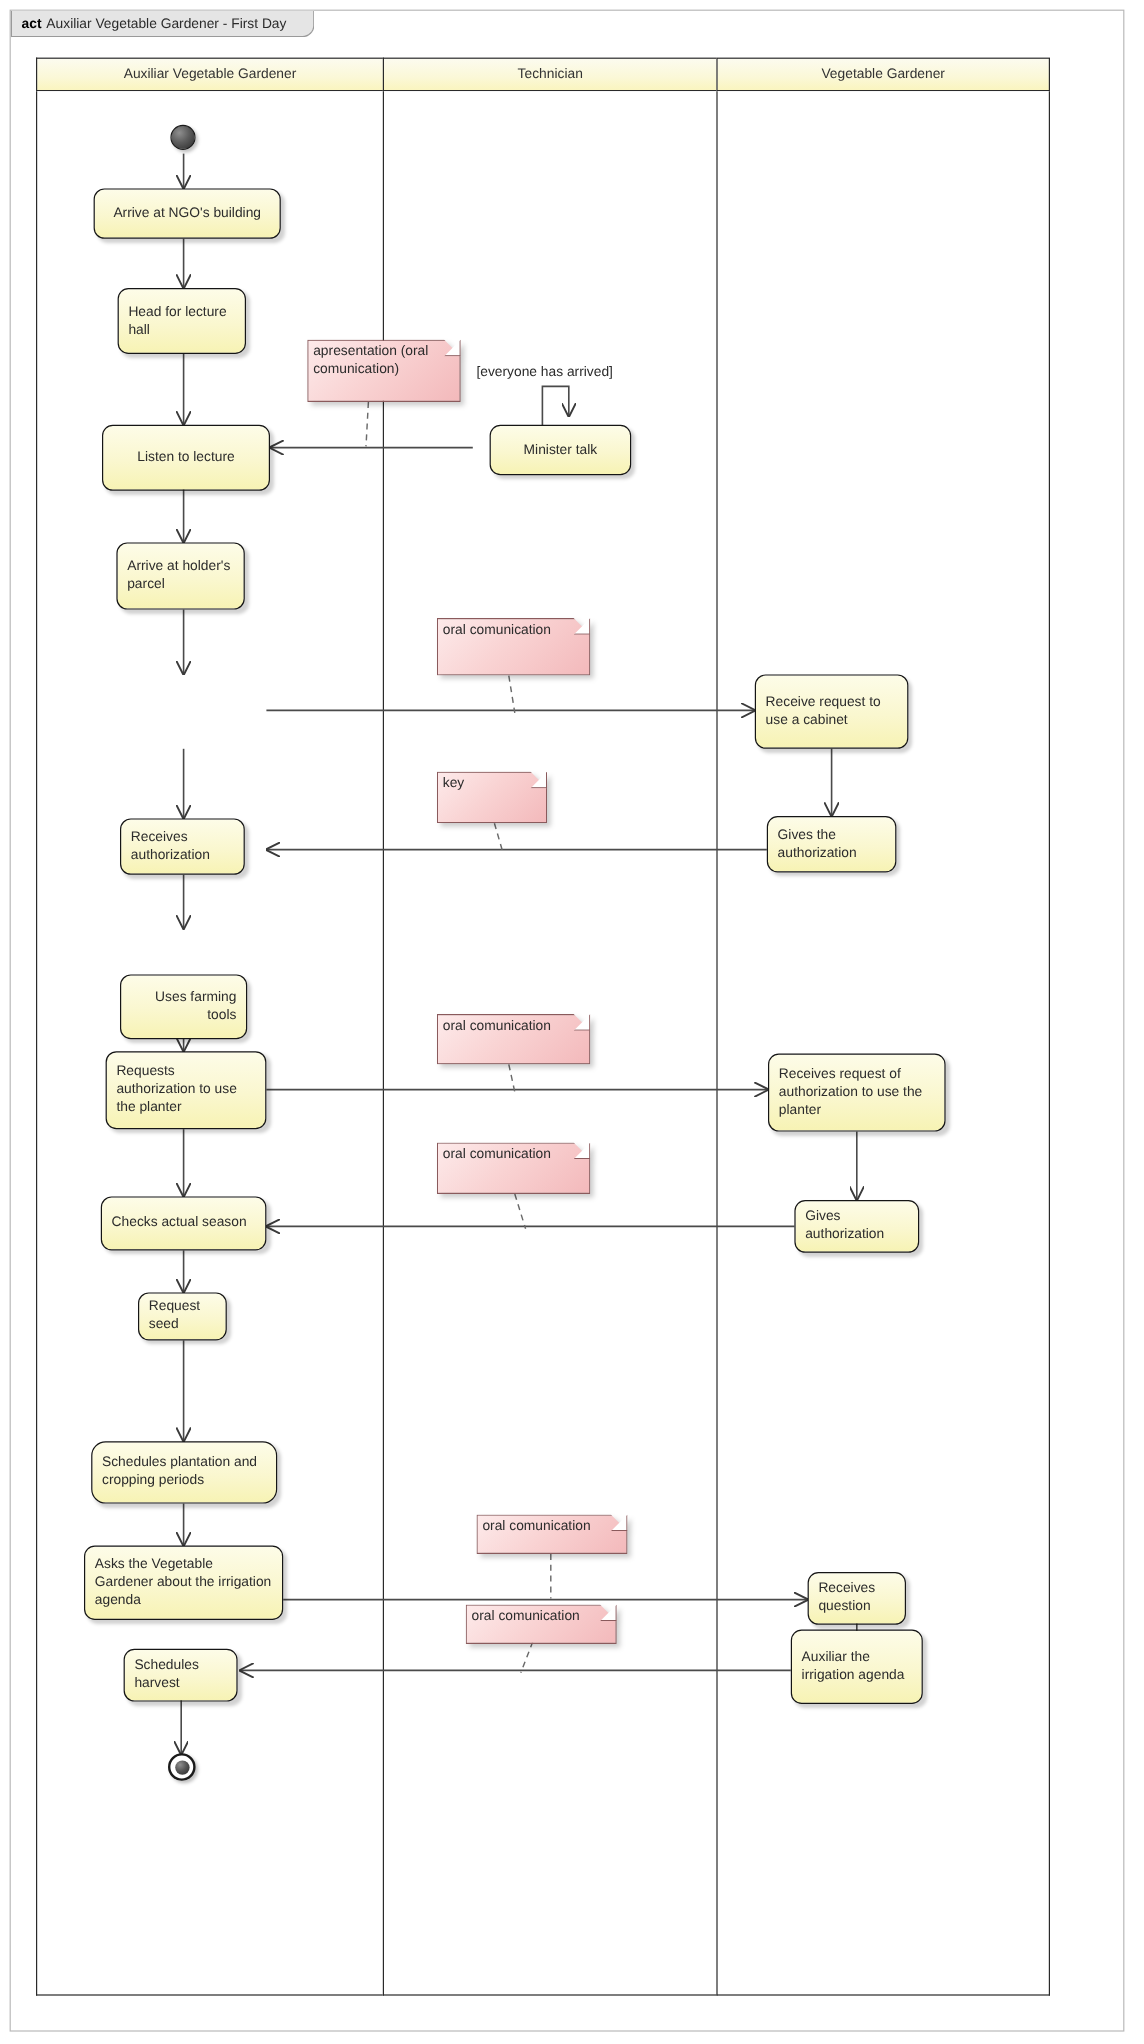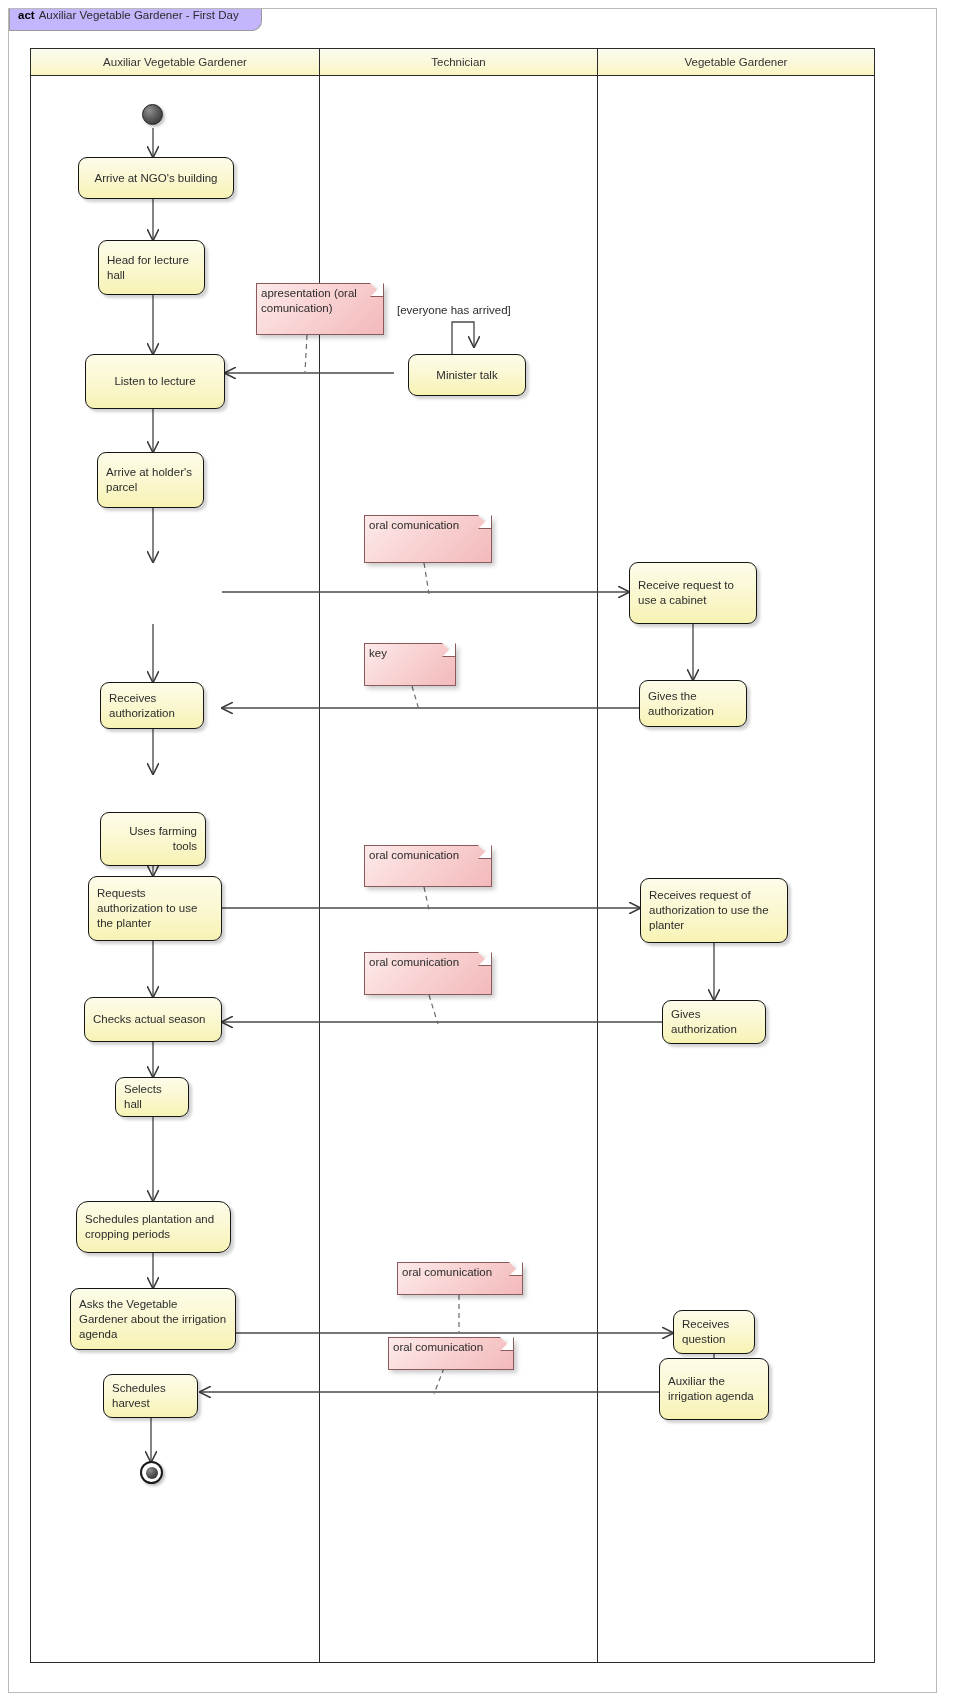--- a/index.html
+++ b/index.html
@@ -26,24 +26,24 @@
     box-sizing:border-box;
   }
   
   #title-tab{
     position:absolute;
     left:9px; top:9px;
     height:22px;
     padding:0 22px 0 8px;
     border:1px solid #9a9a9a;
     border-top:none;
-    background:#c4b5fd;
+    background:#e5e5e5;
     box-sizing:border-box;
     display:flex;
-    align-items:flex-start;
+    align-items:center;
     white-space:nowrap;
     border-radius:0 0 10px 0;
     font-size:11.5px;
     color:#2b2b2b;
   }
   #title-tab .kw{font-weight:bold;margin-right:4px;color:#000;}
 
   
   #lanes{
     position:absolute;
@@ -302,21 +302,21 @@
 
   <div class="act" style="left:88px;top:876px;width:134px;height:65px;">
     <span>Requests authorization to use the planter</span>
   </div>
 
   <div class="act" style="left:84px;top:997px;width:138px;height:45px;">
     <span>Checks actual season</span>
   </div>
 
   <div class="act" style="left:115px;top:1077px;width:74px;height:40px;">
-    <span>Selects hall</span>
+    <span>Request seed</span>
   </div>
 
   <div class="act" style="left:76px;top:1201px;width:155px;height:52px;border-radius:12px;">
     <span>Schedules plantation and cropping periods</span>
   </div>
 
   <div class="act" style="left:70px;top:1288px;width:166px;height:62px;">
     <span>Asks the Vegetable Gardener about the irrigation agenda</span>
   </div>
 

